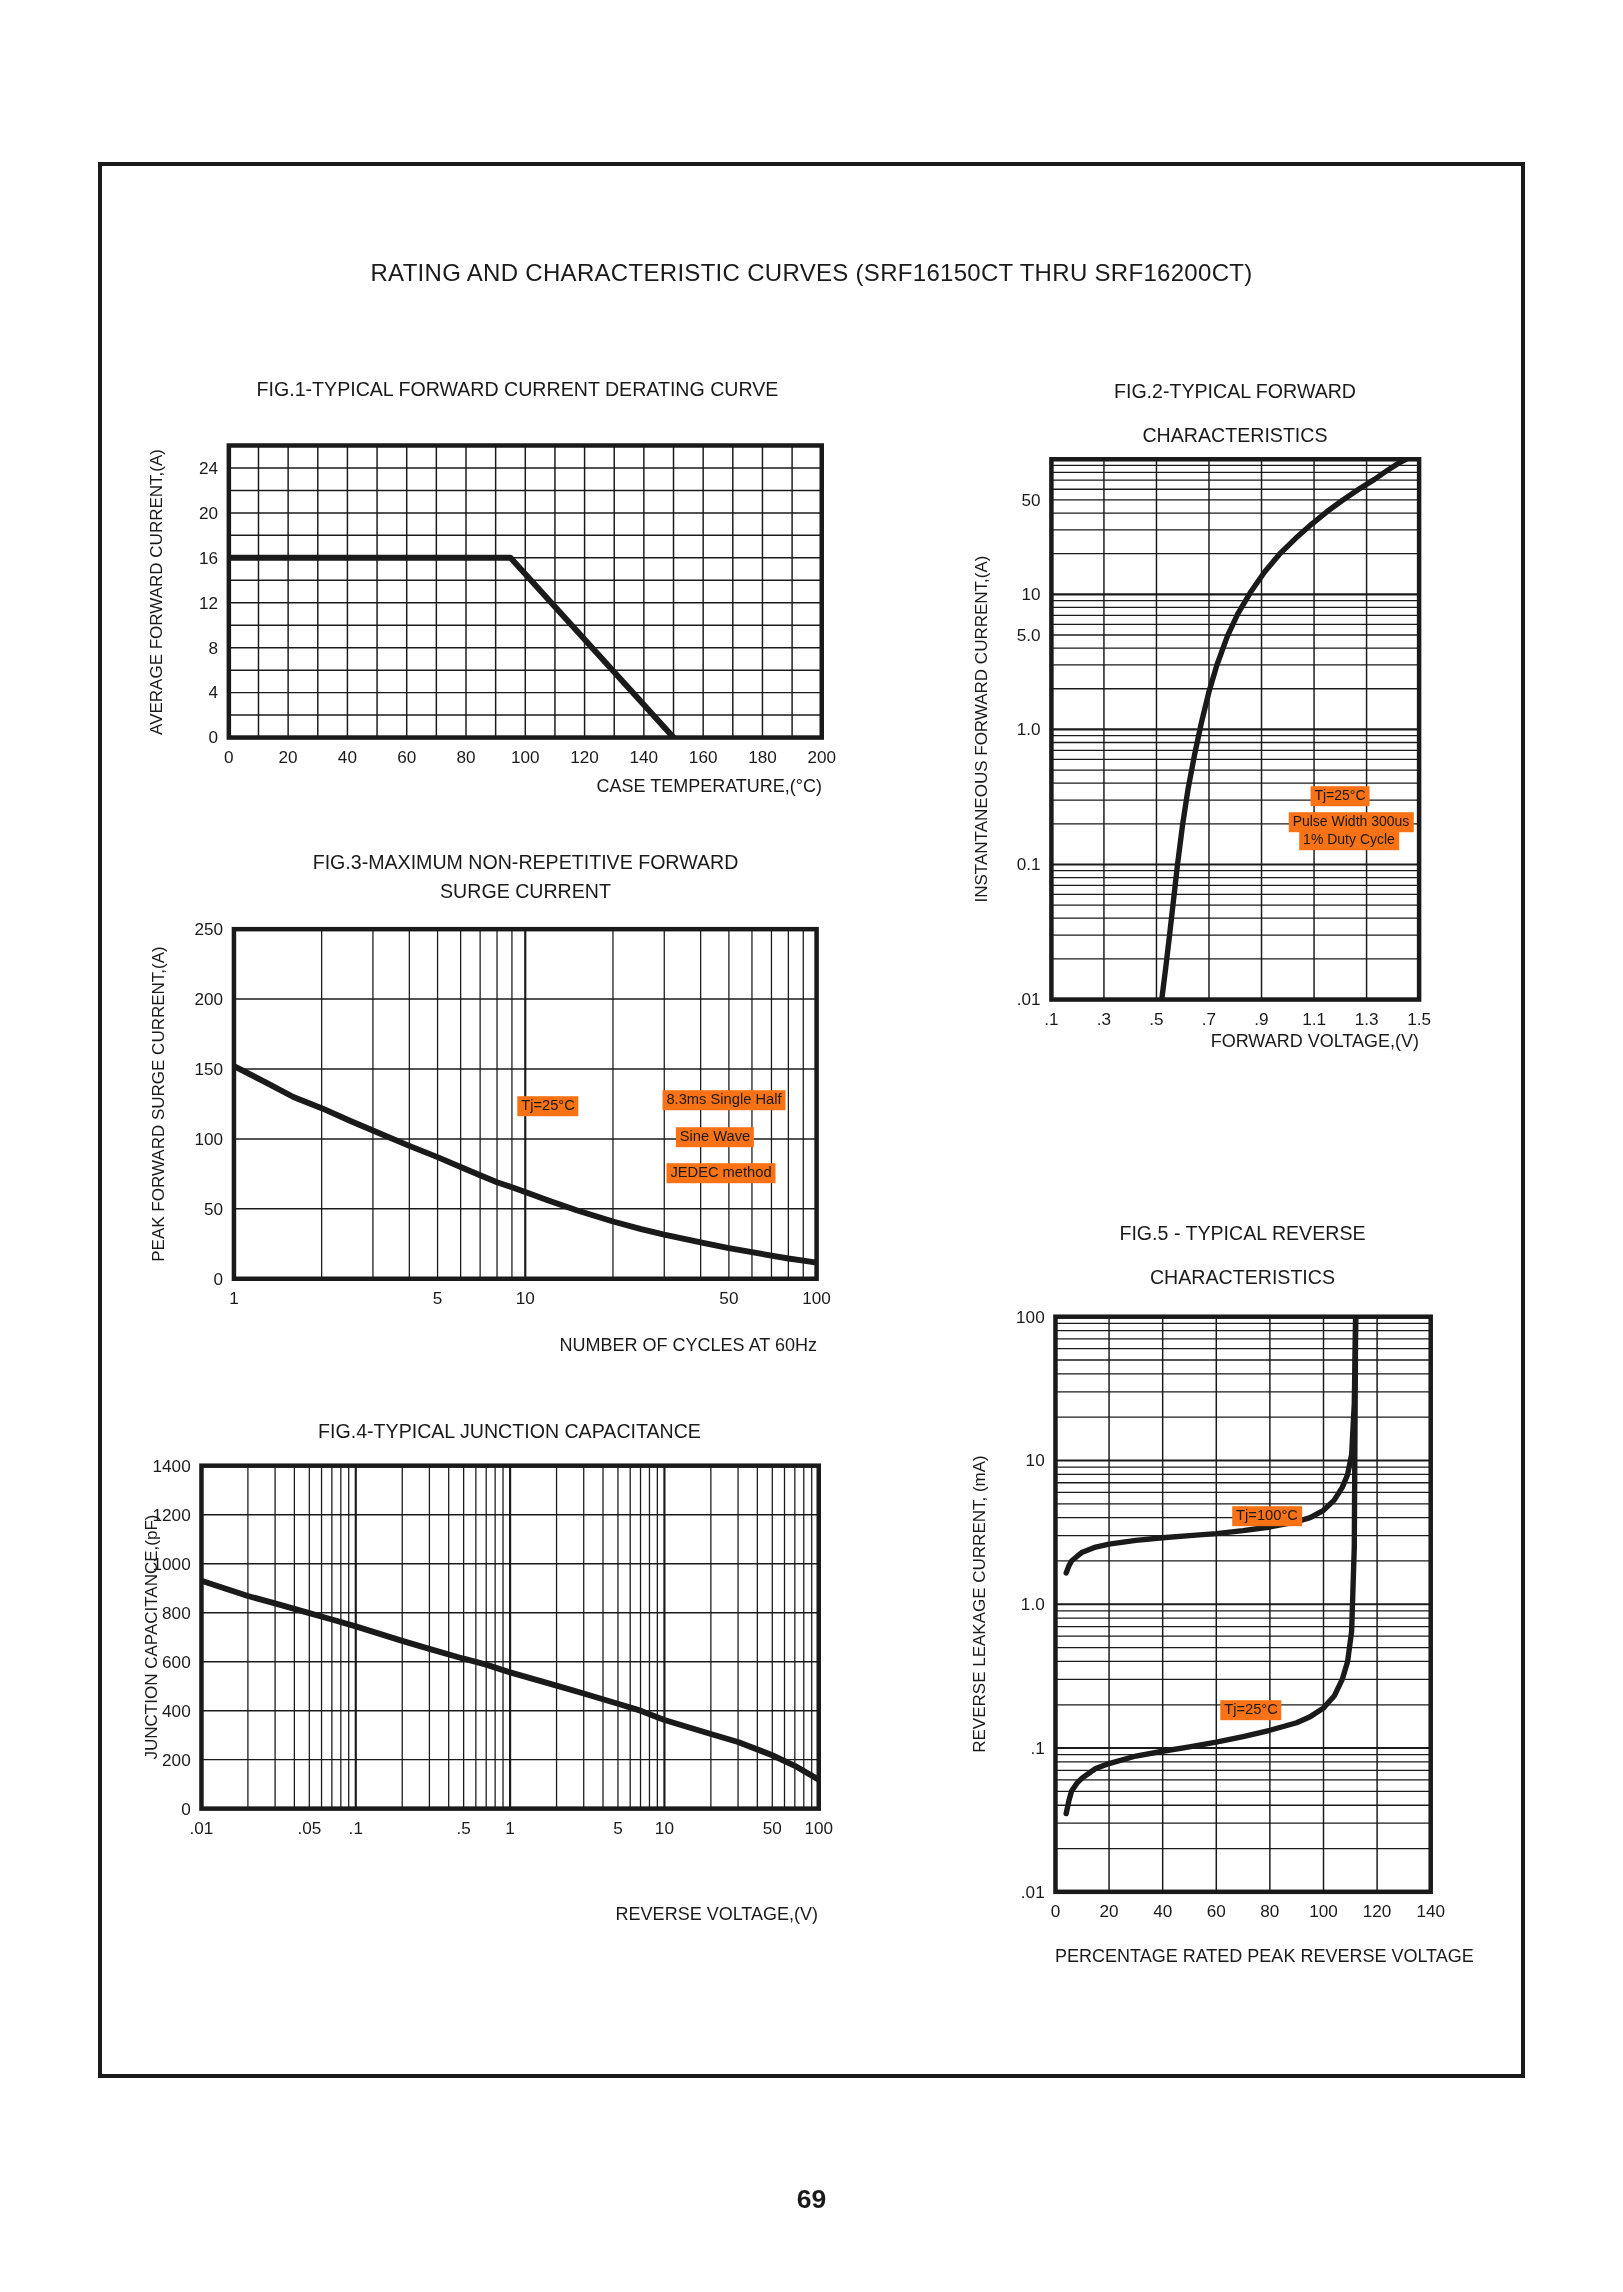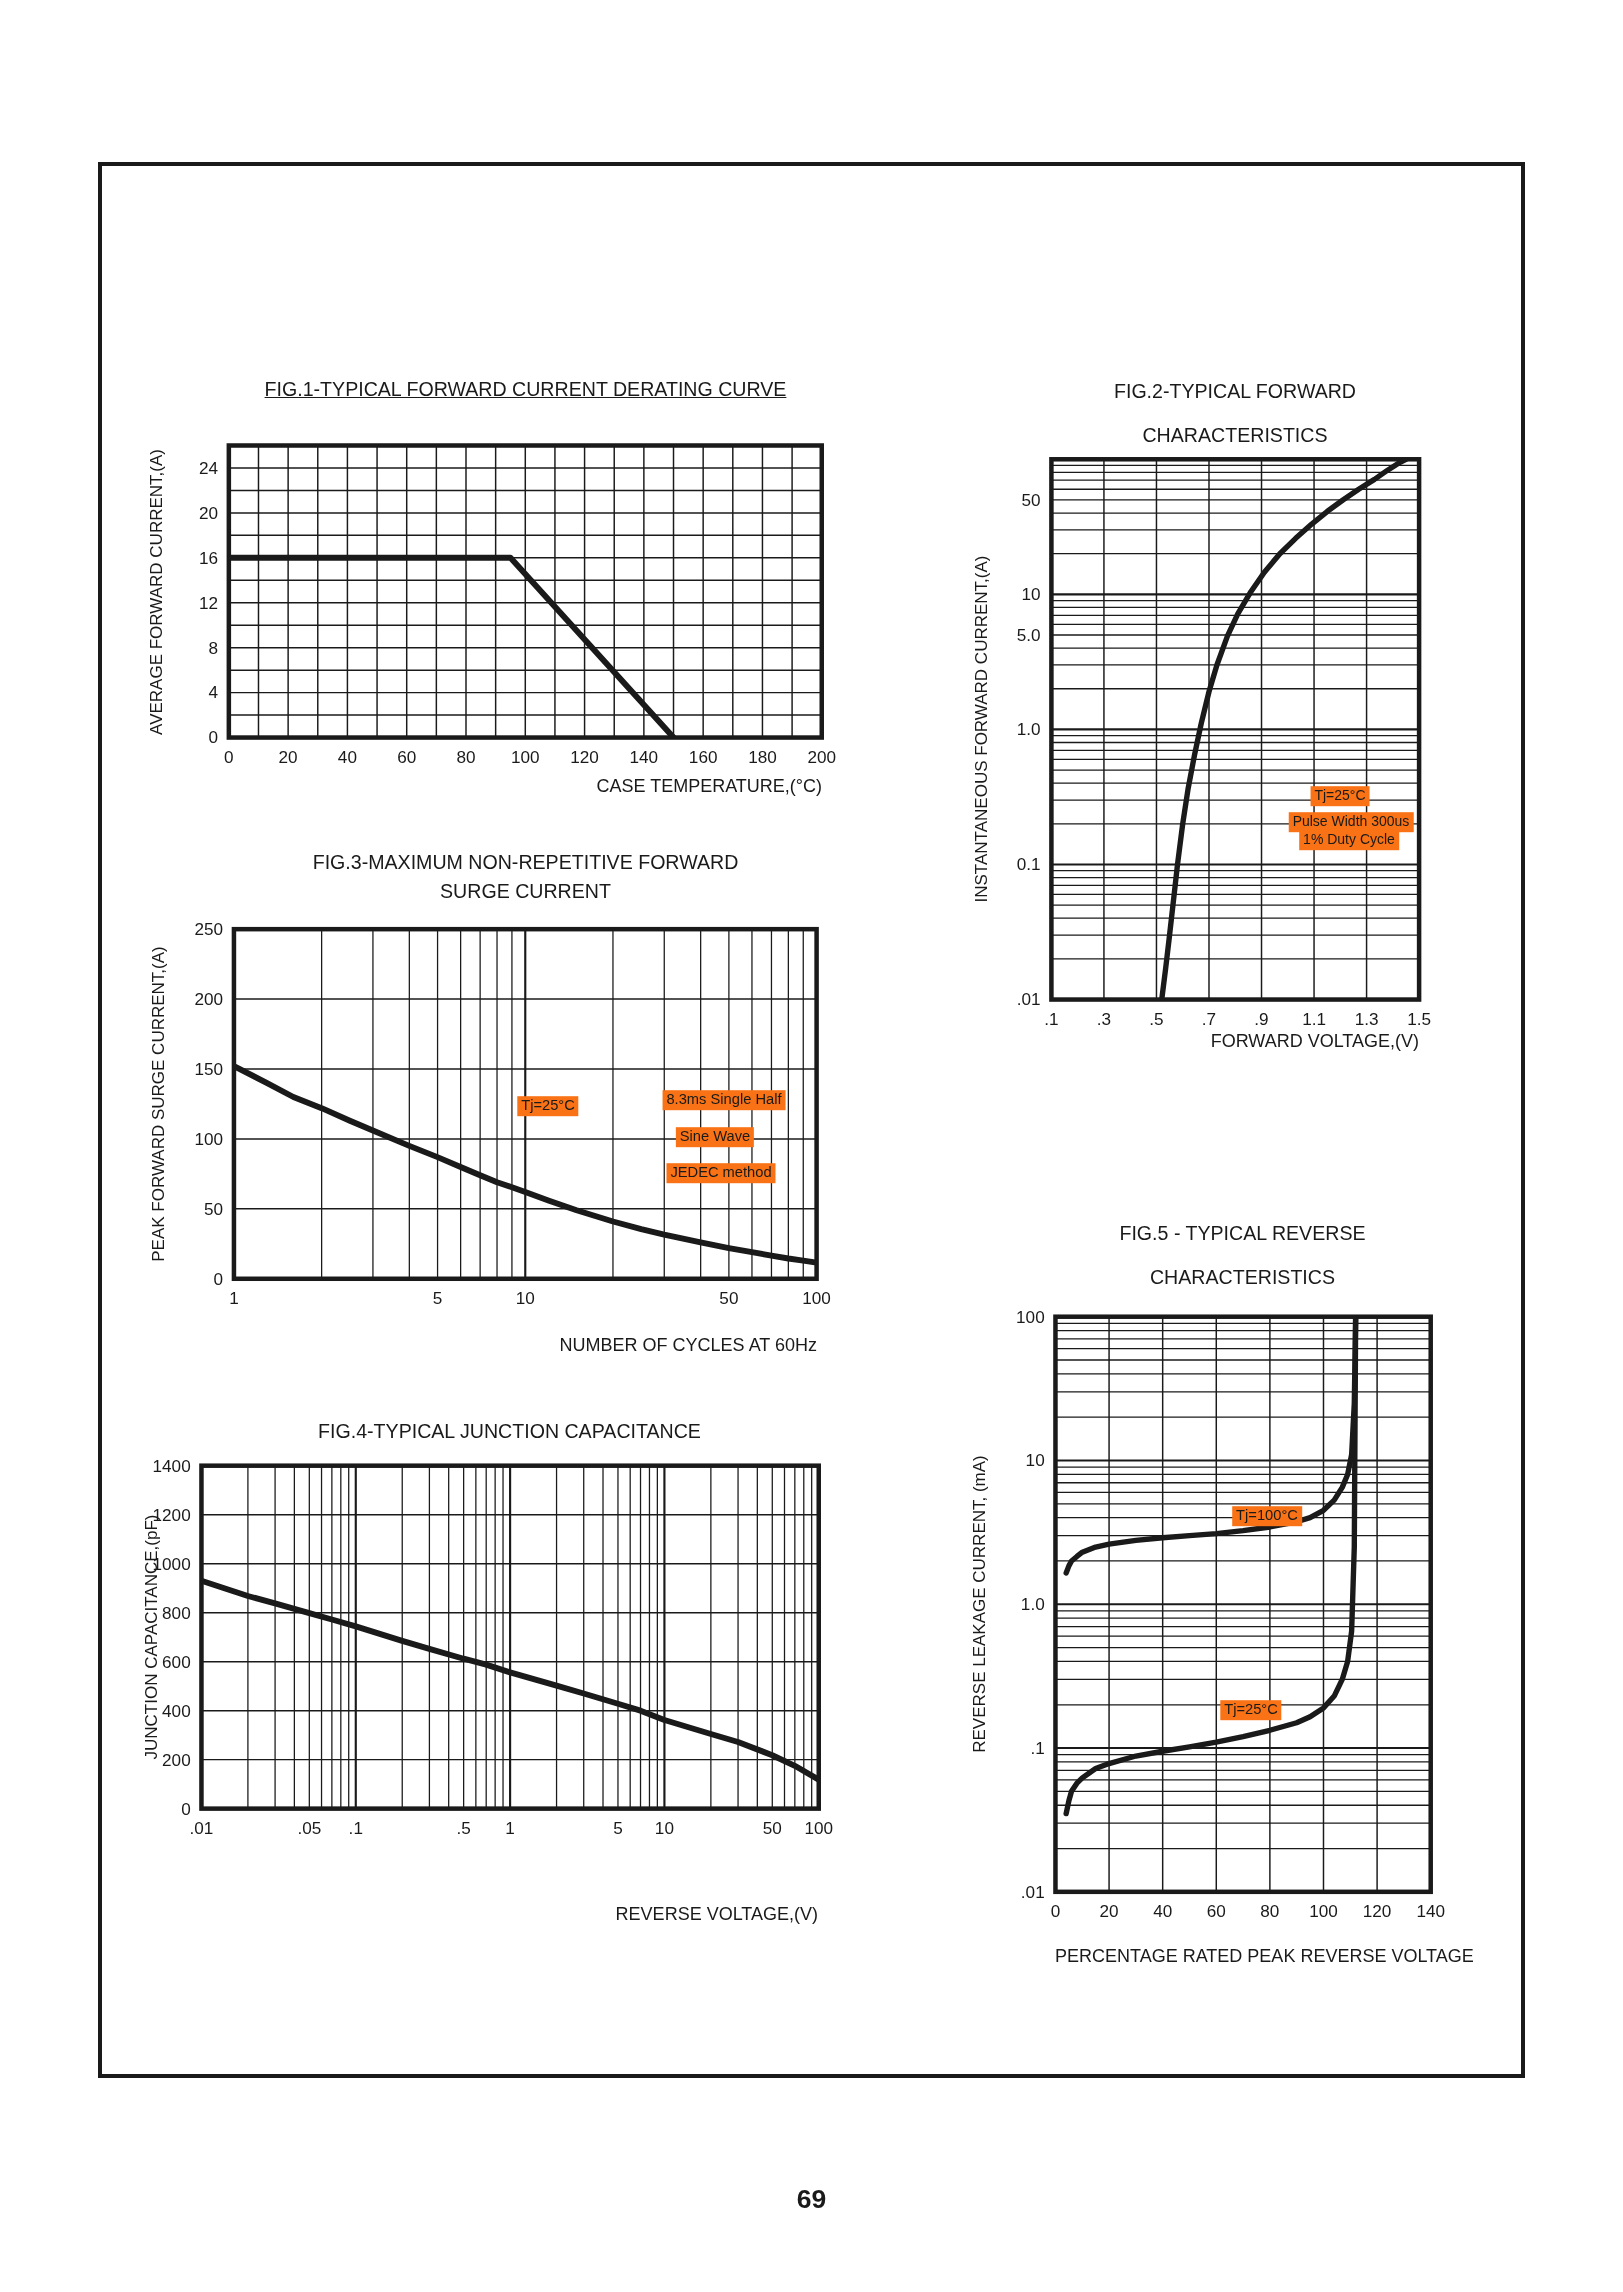--- a/index.html
+++ b/index.html
@@ -12,21 +12,21 @@
   .chart-host{position:absolute;left:0;top:0;right:0;bottom:0;}
   .t0,.t1{position:absolute;text-align:center;font-size:19.6px;white-space:nowrap;}
   .xlabel{position:absolute;text-align:right;font-size:18px;white-space:nowrap;}
   .ylabel{position:absolute;font-size:17px;white-space:nowrap;transform:translate(-50%,-50%) rotate(-90deg);}
   .anno{position:absolute;transform:translate(-50%,-50%);background:#f97316;padding:0 3.9px;font-size:14.7px;
         white-space:nowrap;line-height:19.6px;}
   .fig2 .anno{font-size:14px;}
   svg text{font-family:"Liberation Sans","DejaVu Sans",sans-serif;}
 
   .fig1{left:118px;top:372px;width:745px;height:441px;}
-  .fig1 .t0{left:111px;top:5.9px;width:593px;text-decoration:underline;}
+  .fig1 .t0{left:103px;top:5.9px;width:593px;}
   .fig1 .xlabel{left:111px;top:404px;width:593px;}
   .fig1 .ylabel{left:39px;top:220px;}
 
   .fig2{left:921px;top:372px;width:604px;height:706px;}
   .fig2 .t0{left:130px;top:7.8px;width:368px;}
   .fig2 .t1{left:130px;top:52px;width:368px;}
   .fig2 .xlabel{left:130px;top:659px;width:368px;}
   .fig2 .ylabel{left:61px;top:357px;}
 
   .fig3{left:118px;top:843px;width:745px;height:519px;}
@@ -44,20 +44,21 @@
   .fig5 .t0{left:134px;top:15.7px;width:375px;}
   .fig5 .t1{left:134px;top:60px;width:375px;}
   .fig5 .xlabel{left:134px;top:740px;width:375px;}
   .fig5 .ylabel{left:59px;top:398px;}
 </style>
 </head>
 <body>
 
 <div class="page">
   <div class="border-frame"></div>
+  <div class="main-title">RATING AND CHARACTERISTIC CURVES (SRF16150CT THRU SRF16200CT)</div>
 
   <section class="fig fig1">
     <div class="t0">FIG.1-TYPICAL FORWARD CURRENT DERATING CURVE</div>
     <div class="chart-host" id="chart-fig1"><svg width="745" height="441" viewBox="0 0 760 450">
           <defs>
             <clipPath id="fig1-clip">
               <rect x="112" y="74" width="607" height="300"></rect>
             </clipPath>
           </defs>
           <line x1="143.25" y1="75" x2="143.25" y2="373" stroke="#1a1a1a" stroke-width="1.5"></line>

